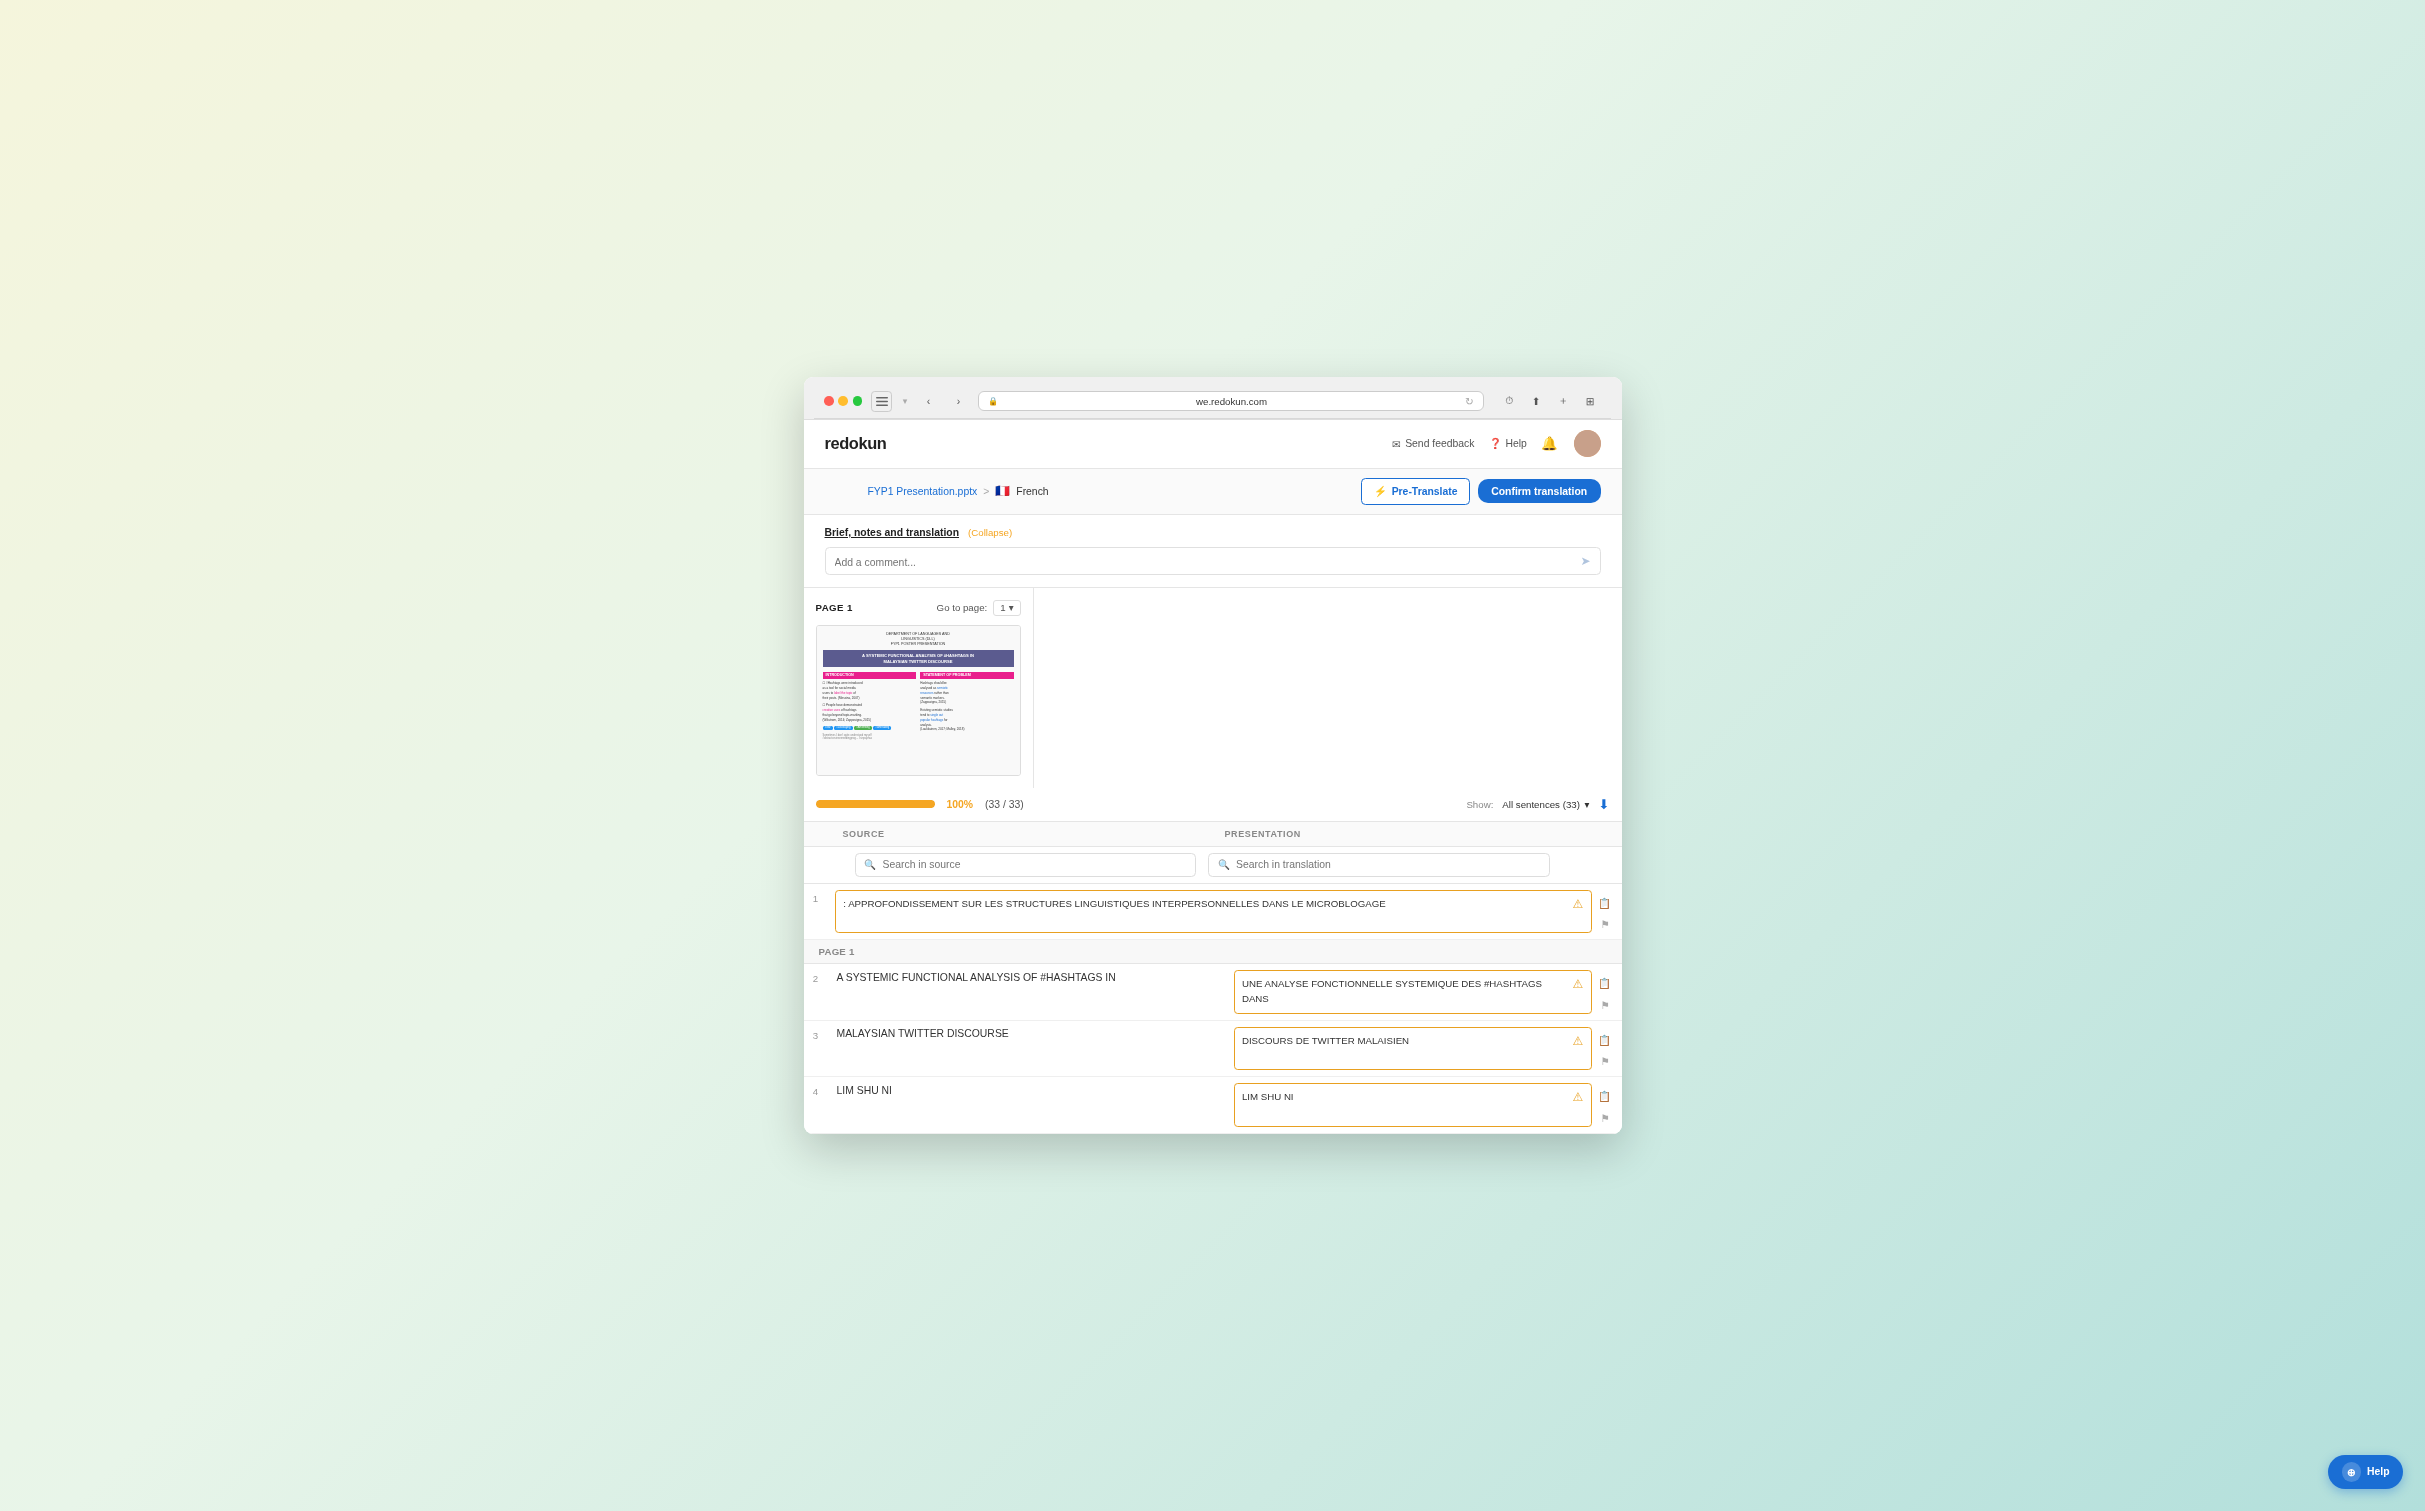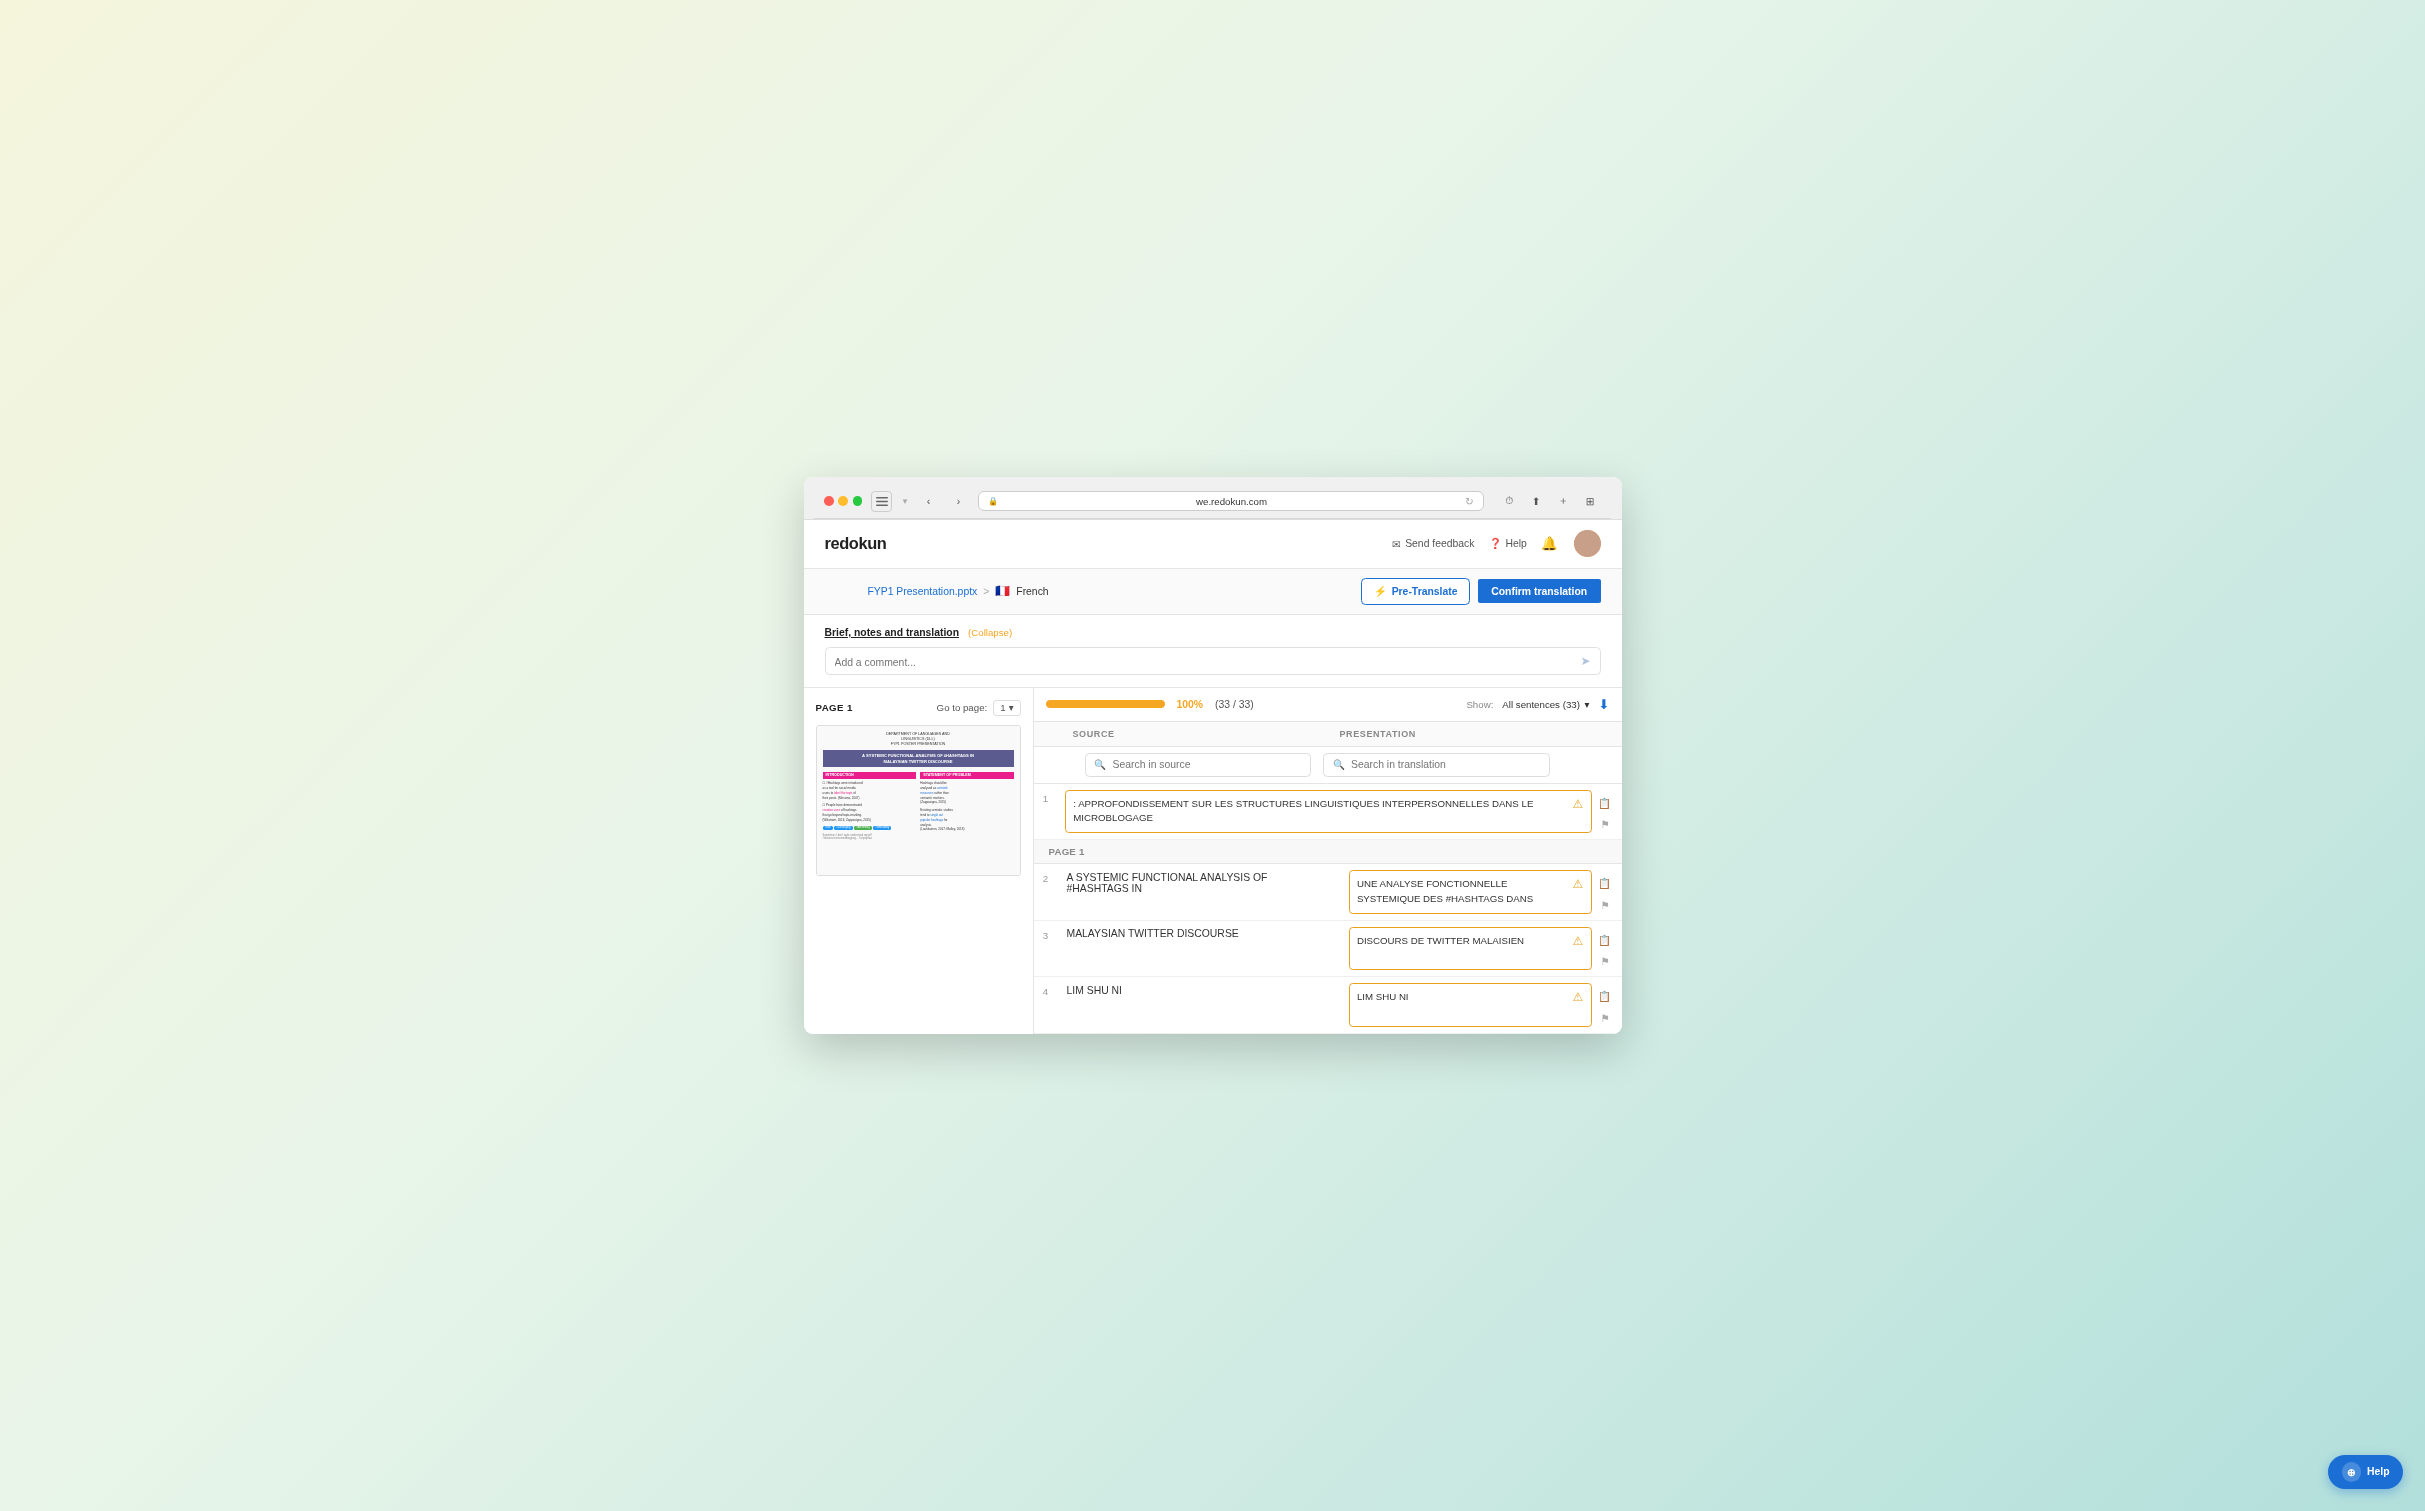--- a/index.html
+++ b/index.html
@@ -161,21 +161,21 @@
       border-radius: 4.5px;
       cursor: pointer;
     }
     .btn-confirm {
       background: #1a6ed4;
       border: none;
       color: #fff;
       font-size: 10.4px;
       font-weight: 600;
       padding: 6.7px 13.4px;
-      border-radius: 2px;
+      border-radius: 10px;
       cursor: pointer;
     }
 
     
     .brief-section {
       padding: 12px 21px;
       border-bottom: 0.7px solid #e5e5e5;
     }
     .brief-header {
       display: flex; align-items: center; gap: 9px;
@@ -205,20 +205,21 @@
       font-size: 10.4px;
       color: #888;
     }
     .send-icon { color: #b0c4de; font-size: 12px; cursor: pointer; }
 
     
     .main-area {
       display: flex;
       gap: 0;
       padding: 0;
+      flex-direction: column;
     }
 
     
     .sidebar {
       width: 230px;
       padding: 12px;
       border-right: 0.7px solid #e5e5e5;
       flex-shrink: 0;
     }
     .page-nav {

